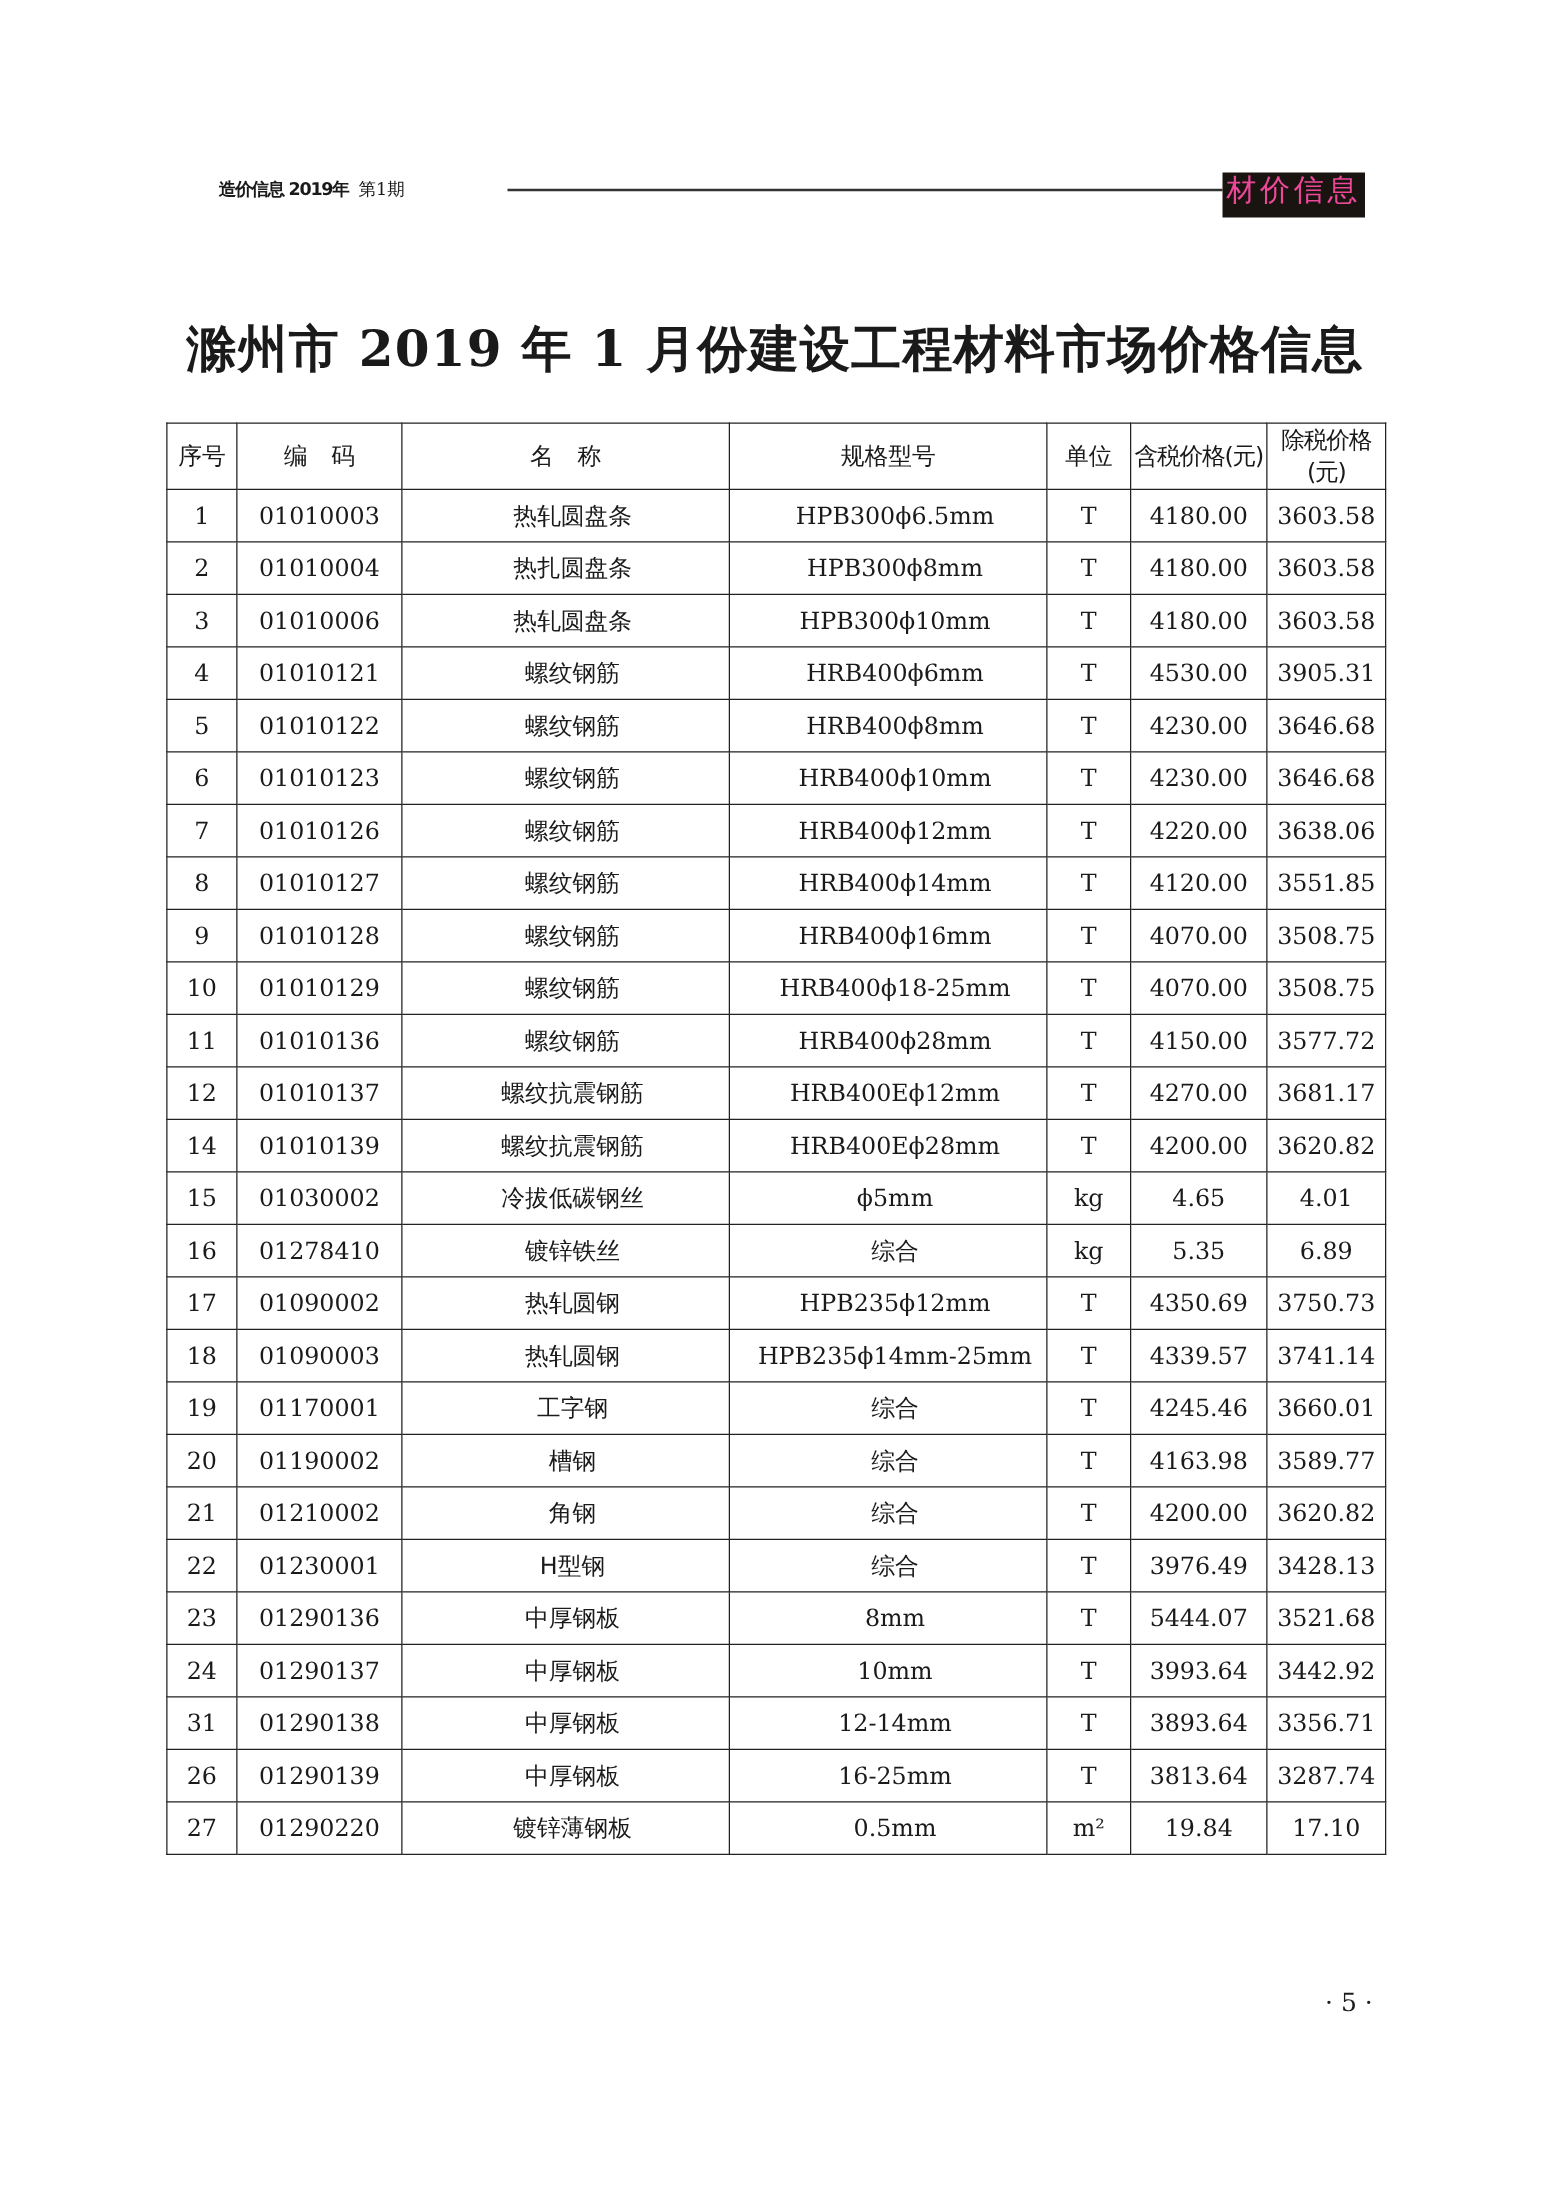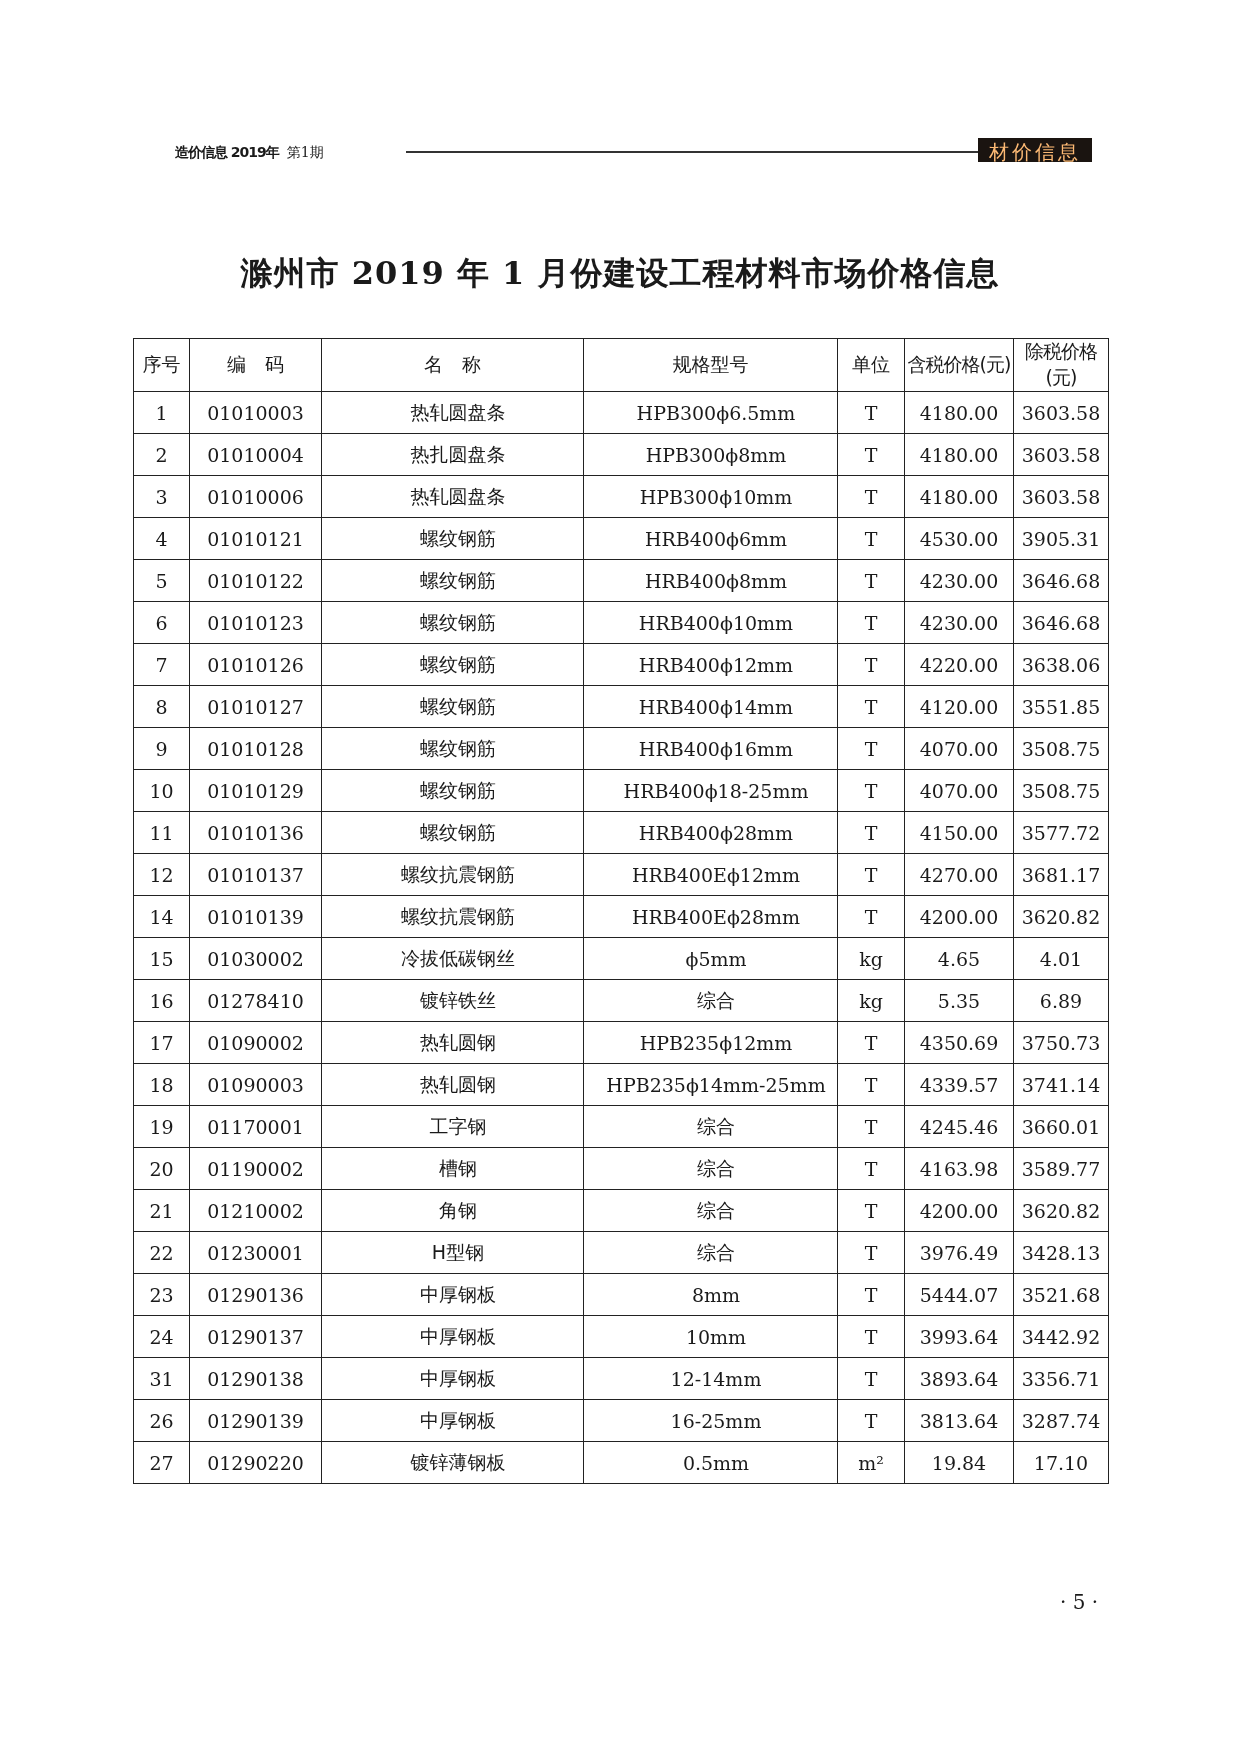--- a/index.html
+++ b/index.html
@@ -3,25 +3,25 @@
 <meta charset="utf-8">
 <style>
   html, body { margin: 0; padding: 0; background: #ffffff; }
   body { width: 1240px; height: 1753px; position: relative; overflow: hidden;
          font-family: "DejaVu Serif", "Liberation Serif", serif; color: #1a1a1a; }
   .running-head { position: absolute; left: 134px; top: 138px; width: 960px; height: 30px; }
   .rh-left { position: absolute; left: 0; top: 0; font-size: 14px; line-height: 28px; white-space: nowrap; margin-left: 41px; }
   .rh-mag { font-family: "DejaVu Sans", sans-serif; font-weight: bold; letter-spacing: -1px; }
   .rh-issue { font-family: "DejaVu Serif", serif; margin-left: 8px; }
   .rh-rule { position: absolute; left: 272px; top: 13px; width: 572px; height: 2px; background: #333; }
-  .rh-badge { position: absolute; left: 844px; top: 0; width: 114px; height: 24px; background: #1a1410;
-              color: #fdba74; font-family: "DejaVu Sans", sans-serif; font-size: 20px; line-height: 28px;
+  .rh-badge { position: absolute; left: 844px; top: 0; width: 114px; height: 36px; background: #1a1410;
+              color: #ec4899; font-family: "DejaVu Sans", sans-serif; font-size: 24px; line-height: 28px;
               text-align: center; letter-spacing: 3px; }
   .page-title { position: absolute; left: 0; width: 1240px; top: 252px; text-align: center;
-                font-family: "DejaVu Serif", serif; font-weight: bold; font-size: 32px; letter-spacing: 1px; }
+                font-family: "DejaVu Serif", serif; font-weight: bold; font-size: 40px; letter-spacing: 1px; }
   table.price { position: absolute; left: 133px; top: 338px; width: 975px; border-collapse: collapse; table-layout: fixed; }
   table.price td, table.price th { border: 1.5px solid #222; font-weight: normal; height: 41px; padding: 0;
         font-size: 19px; font-family: "DejaVu Serif", serif; }
   table.price th { font-family: "DejaVu Sans", sans-serif; font-size: 19px; height: 42px; }
   th.h-price { font-size: 16px; letter-spacing: -1px; }
   .c-idx, .c-code, .c-unit, .c-tax, .c-notax { text-align: center; }
   .c-name, .c-spec { text-align: center; padding-left: 11px !important; }
   .c-name { font-family: "DejaVu Sans", sans-serif !important; }
   td.category { text-align: left; padding-left: 10px !important; font-family: "DejaVu Sans", sans-serif !important; font-size: 19px; }
   .page-num { position: absolute; left: 1060px; top: 1590px; font-size: 20px; font-family: "DejaVu Serif", serif; }

